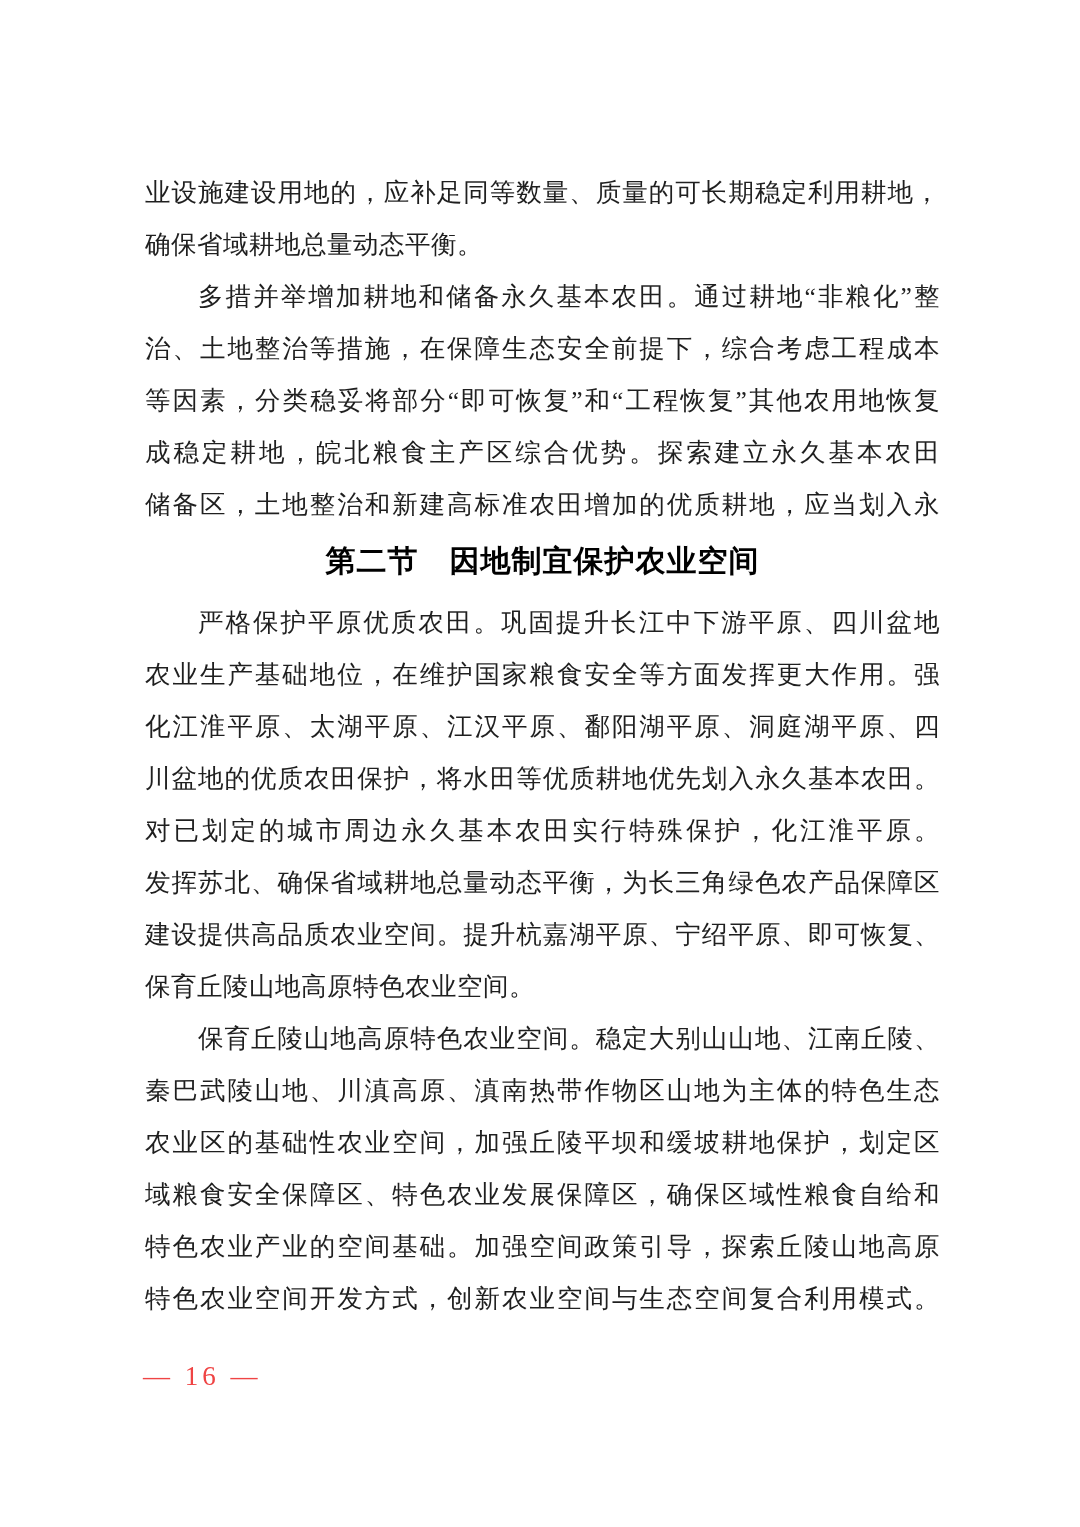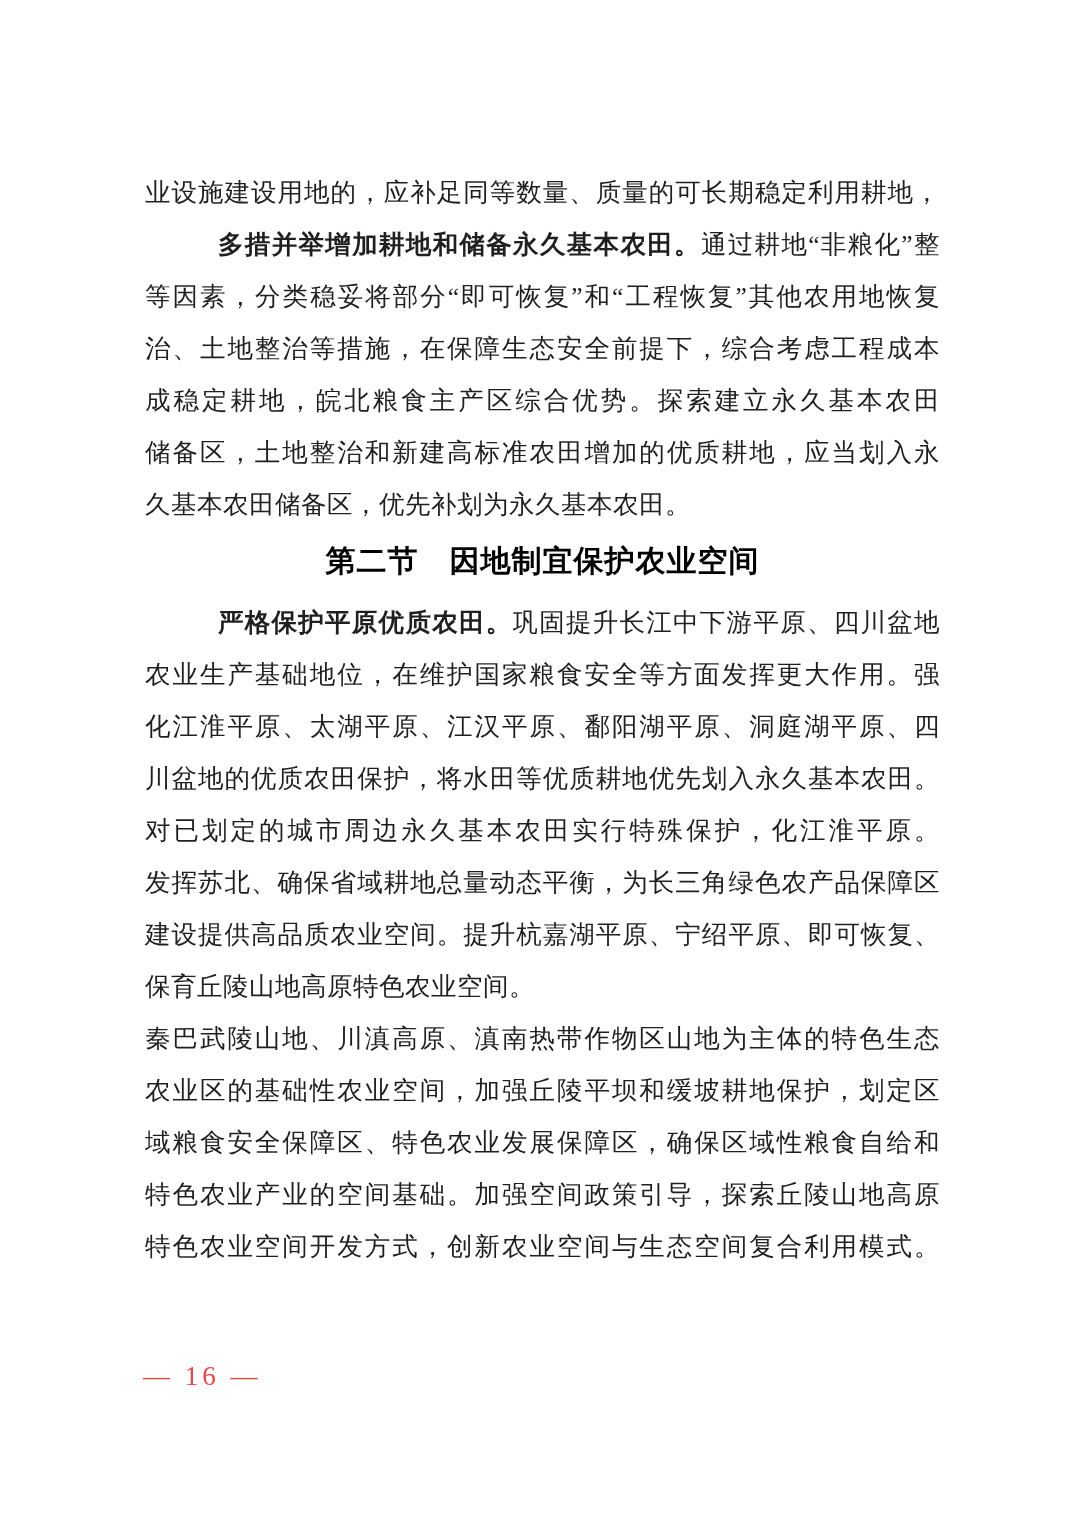--- a/index.html
+++ b/index.html
@@ -35,22 +35,21 @@
     padding-left: 53px; 
   }
   .line.no-indent {
     padding-left: 0;
   }
   .line.end {
     text-align: left;
     text-align-last: left;
   }
   .lead {
-    font-weight: 700;
-    margin-left: 20px;
+    font-weight: 400;
   }
   .heading {
     margin: 4px 0 10px 0;
     font-family: "Liberation Sans", "DejaVu Sans", sans-serif;
     font-weight: 700;
     font-size: 30px;
     line-height: 52px;
     text-align: center;
     color: #000000;
     letter-spacing: 1px;
@@ -66,45 +65,46 @@
     letter-spacing: 4px;
   }
 </style>
 </head>
 <body>
 
 <div class="page">
 
   <p class="para">
     <span class="line first no-indent"><span>业设施建设用地的，应补足同等数量、质量的可长期稳定利用耕地，</span></span>
+    <span class="line end">确保省域耕地总量动态平衡。</span>
   </p>
 
   <p class="para">
     <span class="line first"><b class="lead">多措并举增加耕地和储备永久基本农田。</b><span>通过耕地“非粮化”整</span></span>
+    <span class="line">治、土地整治等措施，在保障生态安全前提下，综合考虑工程成本</span>
     <span class="line">等因素，分类稳妥将部分“即可恢复”和“工程恢复”其他农用地恢复</span>
-    <span class="line">治、土地整治等措施，在保障生态安全前提下，综合考虑工程成本</span>
     <span class="line">成稳定耕地，皖北粮食主产区综合优势。探索建立永久基本农田</span>
     <span class="line">储备区，土地整治和新建高标准农田增加的优质耕地，应当划入永</span>
-    <span class="line end">久基本农田储备区，优先补划为永久基本农田。</span>
   </p>
 
   <h2 class="heading">第二节　因地制宜保护农业空间</h2>
 
   <p class="para">
     <span class="line first"><b class="lead">严格保护平原优质农田。</b><span>巩固提升长江中下游平原、四川盆地</span></span>
     <span class="line">农业生产基础地位，在维护国家粮食安全等方面发挥更大作用。强</span>
     <span class="line">化江淮平原、太湖平原、江汉平原、鄱阳湖平原、洞庭湖平原、四</span>
     <span class="line">川盆地的优质农田保护，将水田等优质耕地优先划入永久基本农田。</span>
     <span class="line">对已划定的城市周边永久基本农田实行特殊保护，化江淮平原。</span>
     <span class="line">发挥苏北、确保省域耕地总量动态平衡，为长三角绿色农产品保障区</span>
     <span class="line">建设提供高品质农业空间。提升杭嘉湖平原、宁绍平原、即可恢复、</span>
     <span class="line end">保育丘陵山地高原特色农业空间。</span>
   </p>
 
   <p class="para">
+    <span class="line first"><b class="lead">保育丘陵山地高原特色农业空间。</b><span>稳定大别山山地、江南丘陵、</span></span>
     <span class="line">秦巴武陵山地、川滇高原、滇南热带作物区山地为主体的特色生态</span>
     <span class="line">农业区的基础性农业空间，加强丘陵平坝和缓坡耕地保护，划定区</span>
     <span class="line">域粮食安全保障区、特色农业发展保障区，确保区域性粮食自给和</span>
     <span class="line">特色农业产业的空间基础。加强空间政策引导，探索丘陵山地高原</span>
     <span class="line">特色农业空间开发方式，创新农业空间与生态空间复合利用模式。</span>
   </p>
 
   <div class="page-number">— 16 —</div>
 
 </div>

